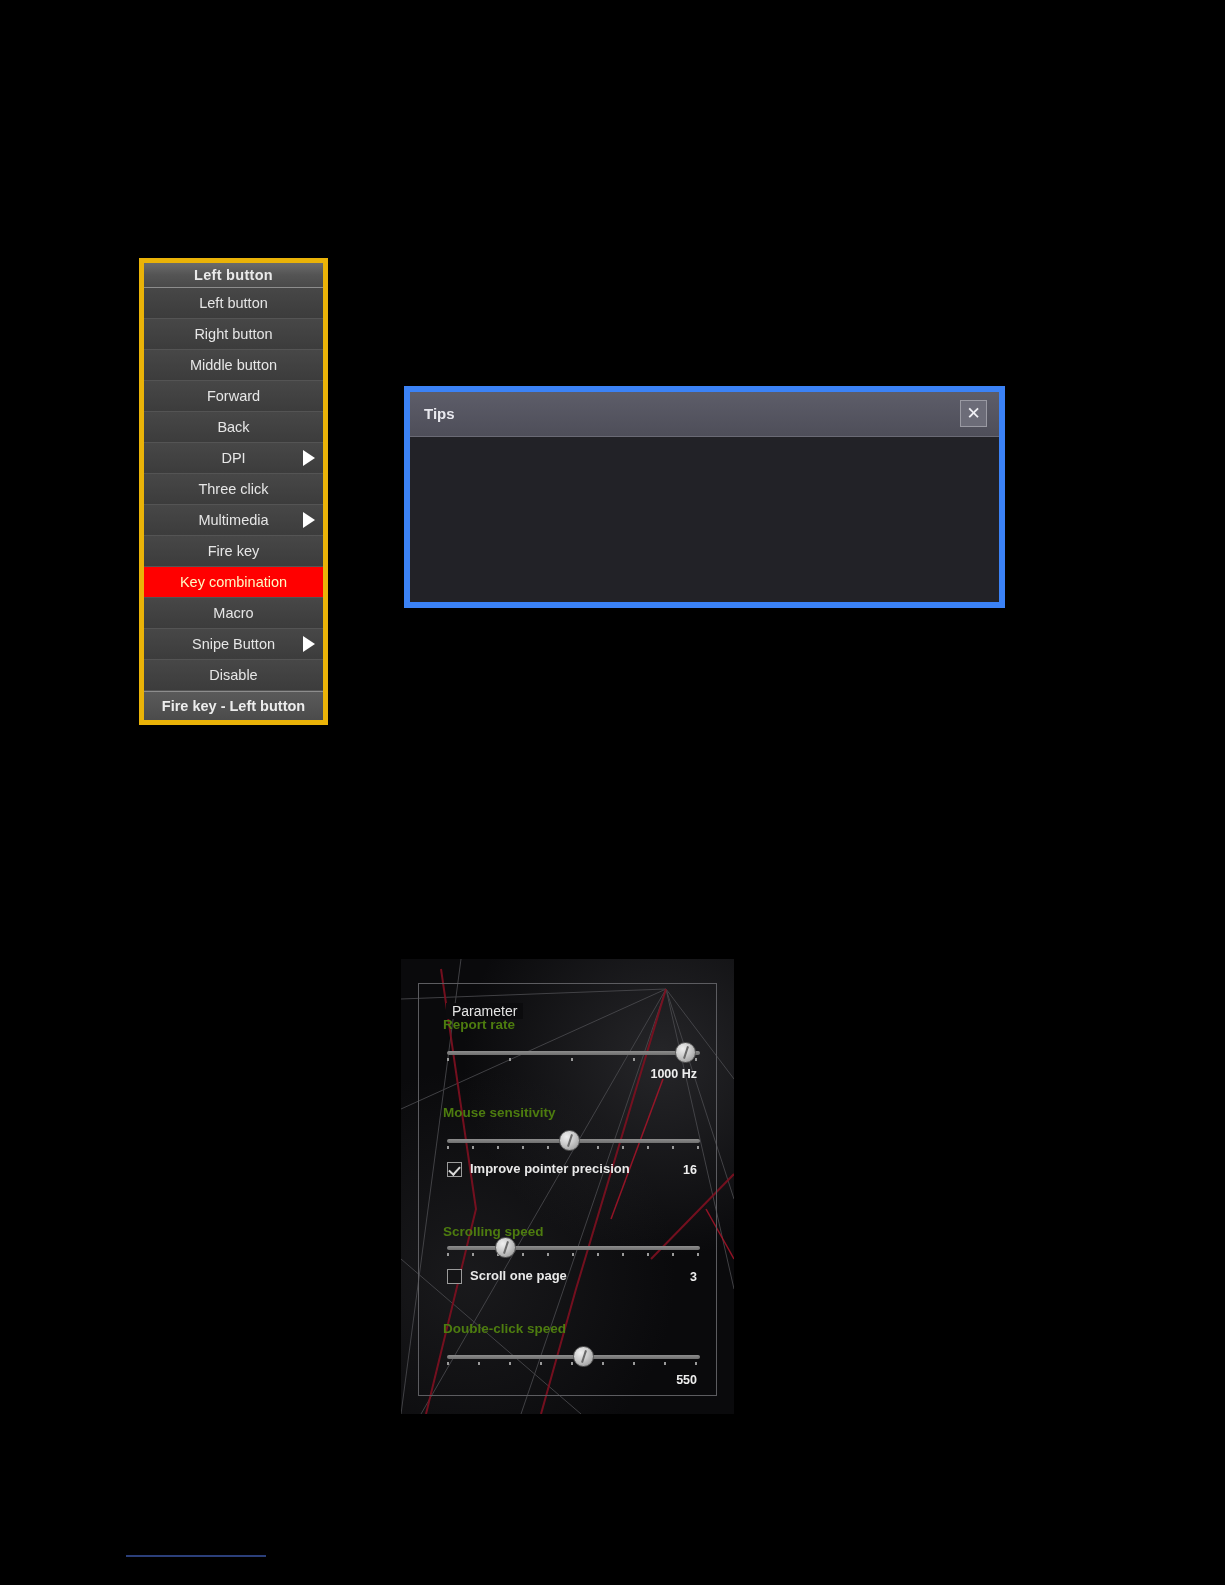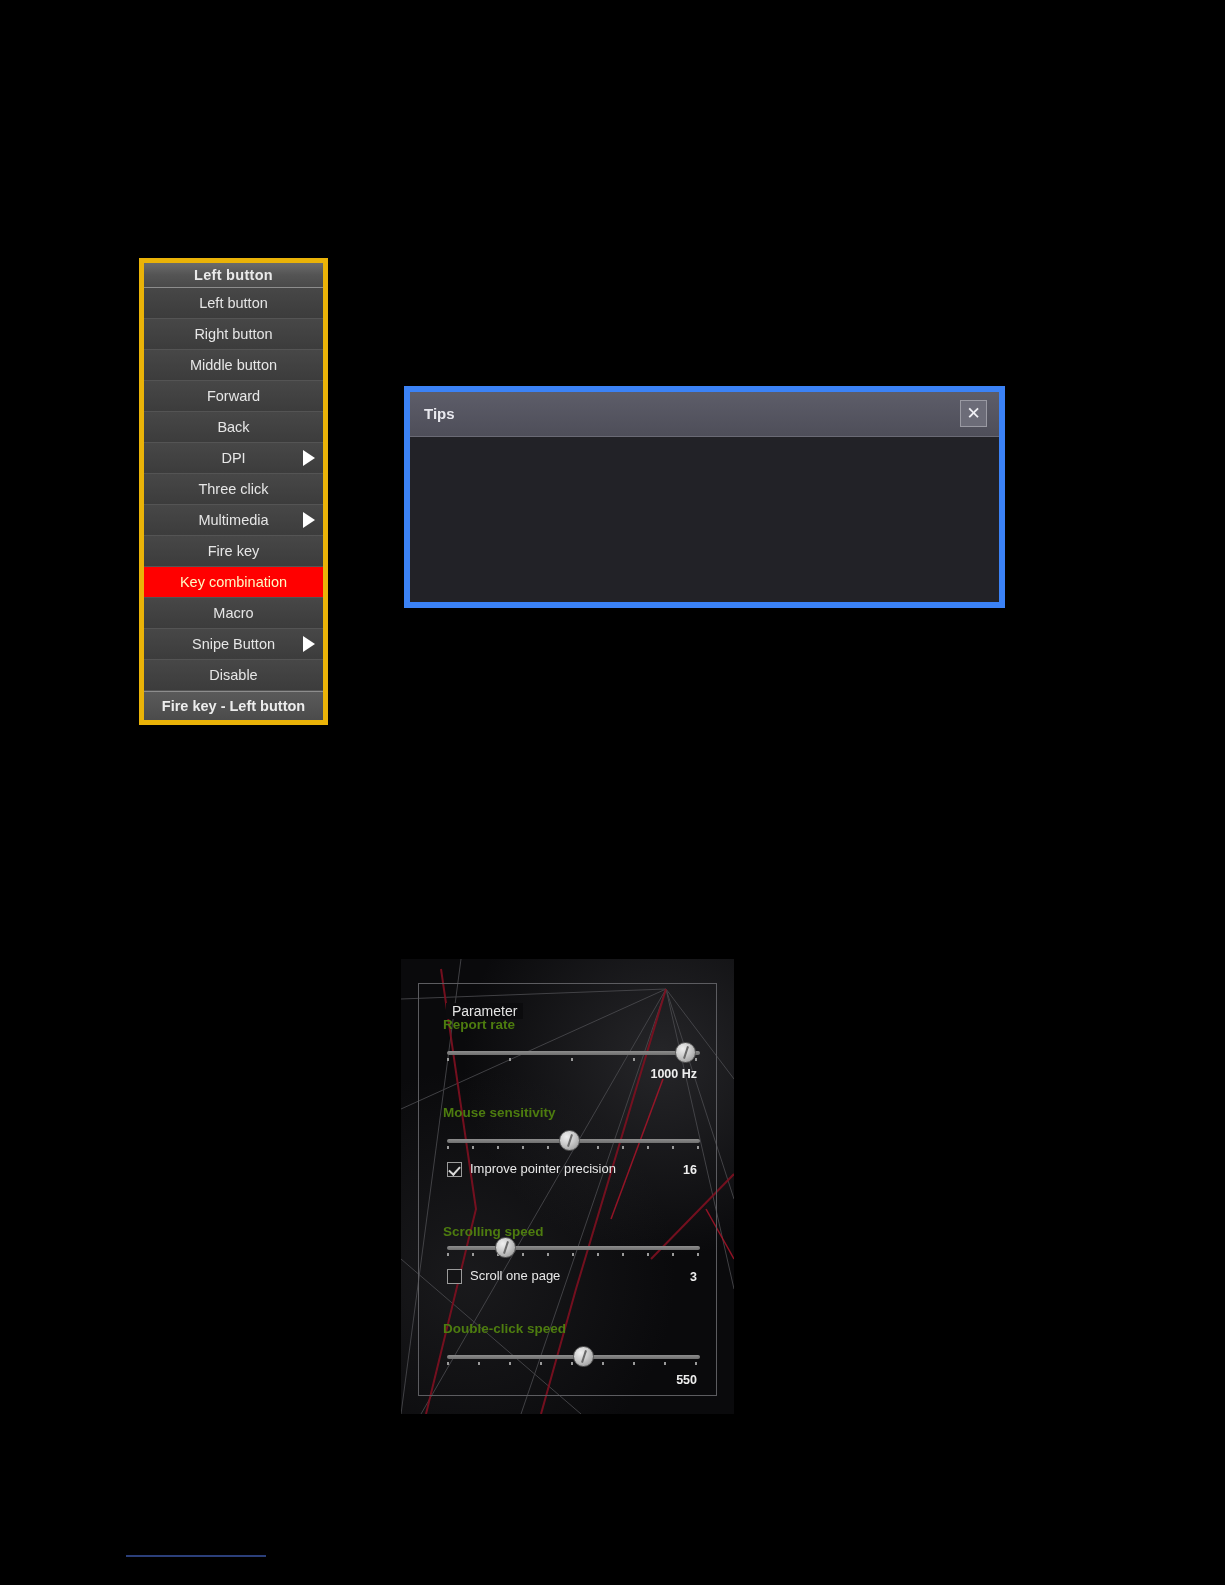--- a/index.html
+++ b/index.html
@@ -276,21 +276,21 @@
     border: solid #d9d9d9;
     border-width: 0 2px 2px 0;
     transform: rotate(42deg);
   }
   .chk-label {
     position: absolute;
     left: 23px;
     top: -1px;
     color: #e9e9e9;
     font-size: 13px;
-    font-weight: normal;
+    font-weight: bold;
     white-space: nowrap;
   }
 
   
   .bottom-link {
     position: absolute;
     left: 126px;
     top: 1555px;
     width: 140px;
     height: 2px;

